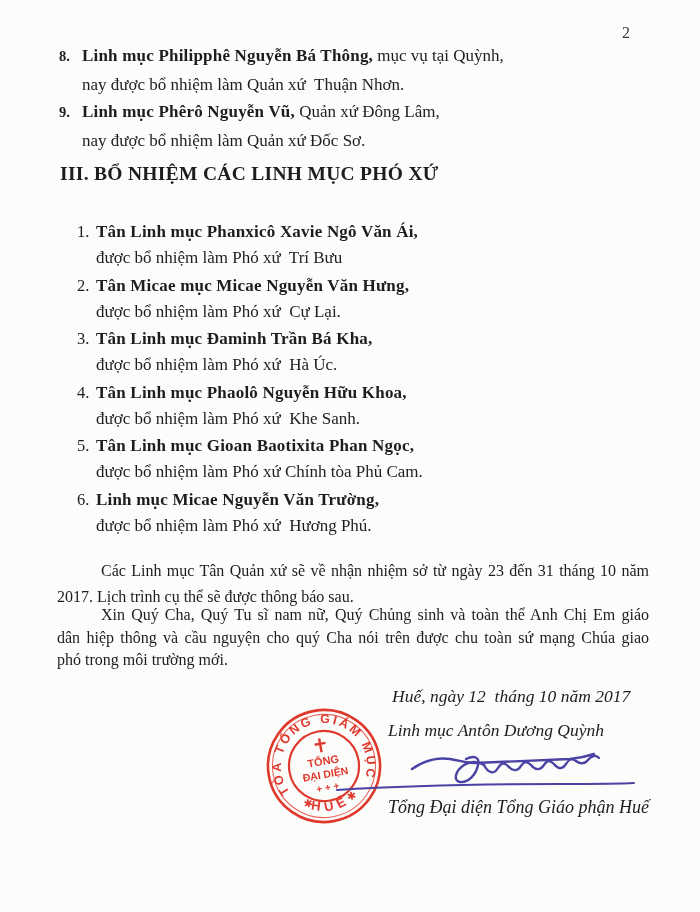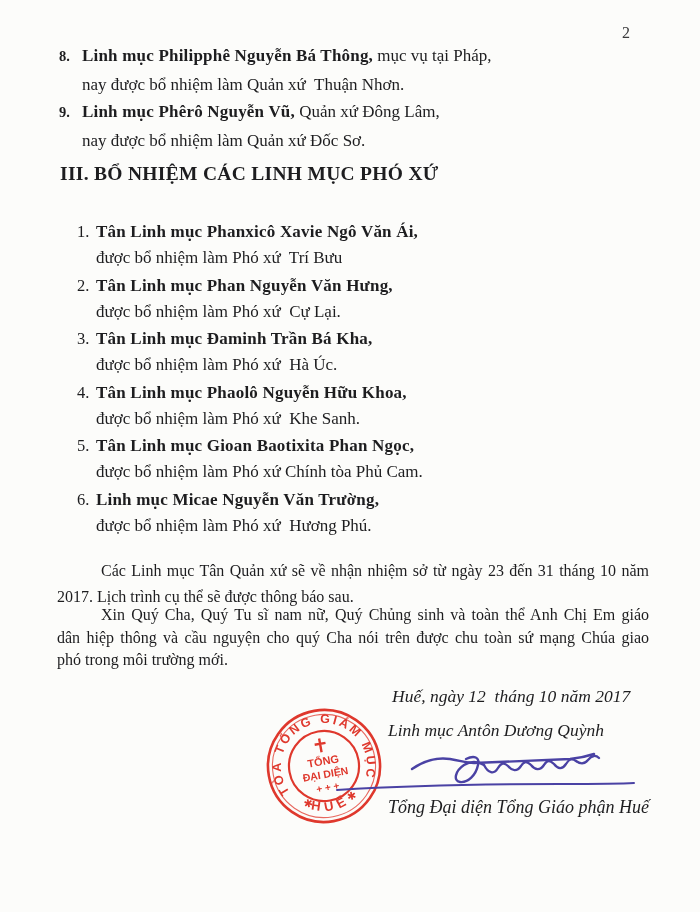--- a/index.html
+++ b/index.html
@@ -42,38 +42,38 @@
 </style>
 </head>
 <body>
 
 <div class="page">
 
   <div class="abs pageno">2</div>
 
   <section class="abs list89">
     <div class="item">
-      <div><span class="num n89">8.</span><span class="bname">Linh mục Philipphê Nguyễn Bá Thông,</span><span> mục vụ tại Pháp,</span></div>
+      <div><span class="num n89">8.</span><span class="bname">Linh mục Philipphê Nguyễn Bá Thông,</span><span> mục vụ tại Quỳnh,</span></div>
       <div class="l2-89">nay được bổ nhiệm làm Quản xứ&nbsp; Thuận Nhơn.</div>
     </div>
     <div class="item">
       <div><span class="num n89">9.</span><span class="bname">Linh mục Phêrô Nguyễn Vũ,</span><span> Quản xứ Đông Lâm,</span></div>
       <div class="l2-89">nay được bổ nhiệm làm Quản xứ Đốc Sơ.</div>
     </div>
   </section>
 
   <h2 class="abs heading">III. BỔ NHIỆM CÁC LINH MỤC PHÓ XỨ</h2>
 
   <section class="abs list16">
     <div class="item">
       <div><span class="num n16">1.</span><span class="bname">Tân Linh mục Phanxicô Xavie Ngô Văn Ái,</span></div>
       <div class="l2-16">được bổ nhiệm làm Phó xứ&nbsp; Trí Bưu</div>
     </div>
     <div class="item">
-      <div><span class="num n16">2.</span><span class="bname">Tân Linh mục Phan Nguyễn Văn Hưng,</span></div>
+      <div><span class="num n16">2.</span><span class="bname">Tân Micae mục Micae Nguyễn Văn Hưng,</span></div>
       <div class="l2-16">được bổ nhiệm làm Phó xứ&nbsp; Cự Lại.</div>
     </div>
     <div class="item">
       <div><span class="num n16">3.</span><span class="bname">Tân Linh mục Đaminh Trần Bá Kha,</span></div>
       <div class="l2-16">được bổ nhiệm làm Phó xứ&nbsp; Hà Úc.</div>
     </div>
     <div class="item">
       <div><span class="num n16">4.</span><span class="bname">Tân Linh mục Phaolô Nguyễn Hữu Khoa,</span></div>
       <div class="l2-16">được bổ nhiệm làm Phó xứ&nbsp; Khe Sanh.</div>
     </div>

